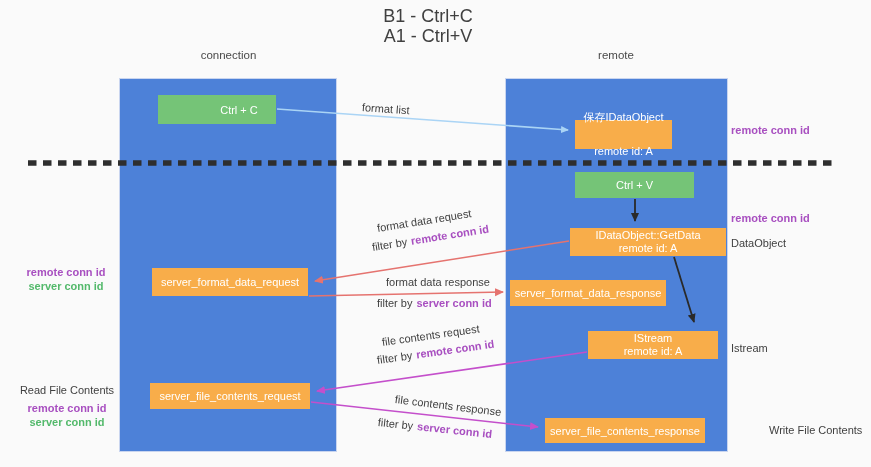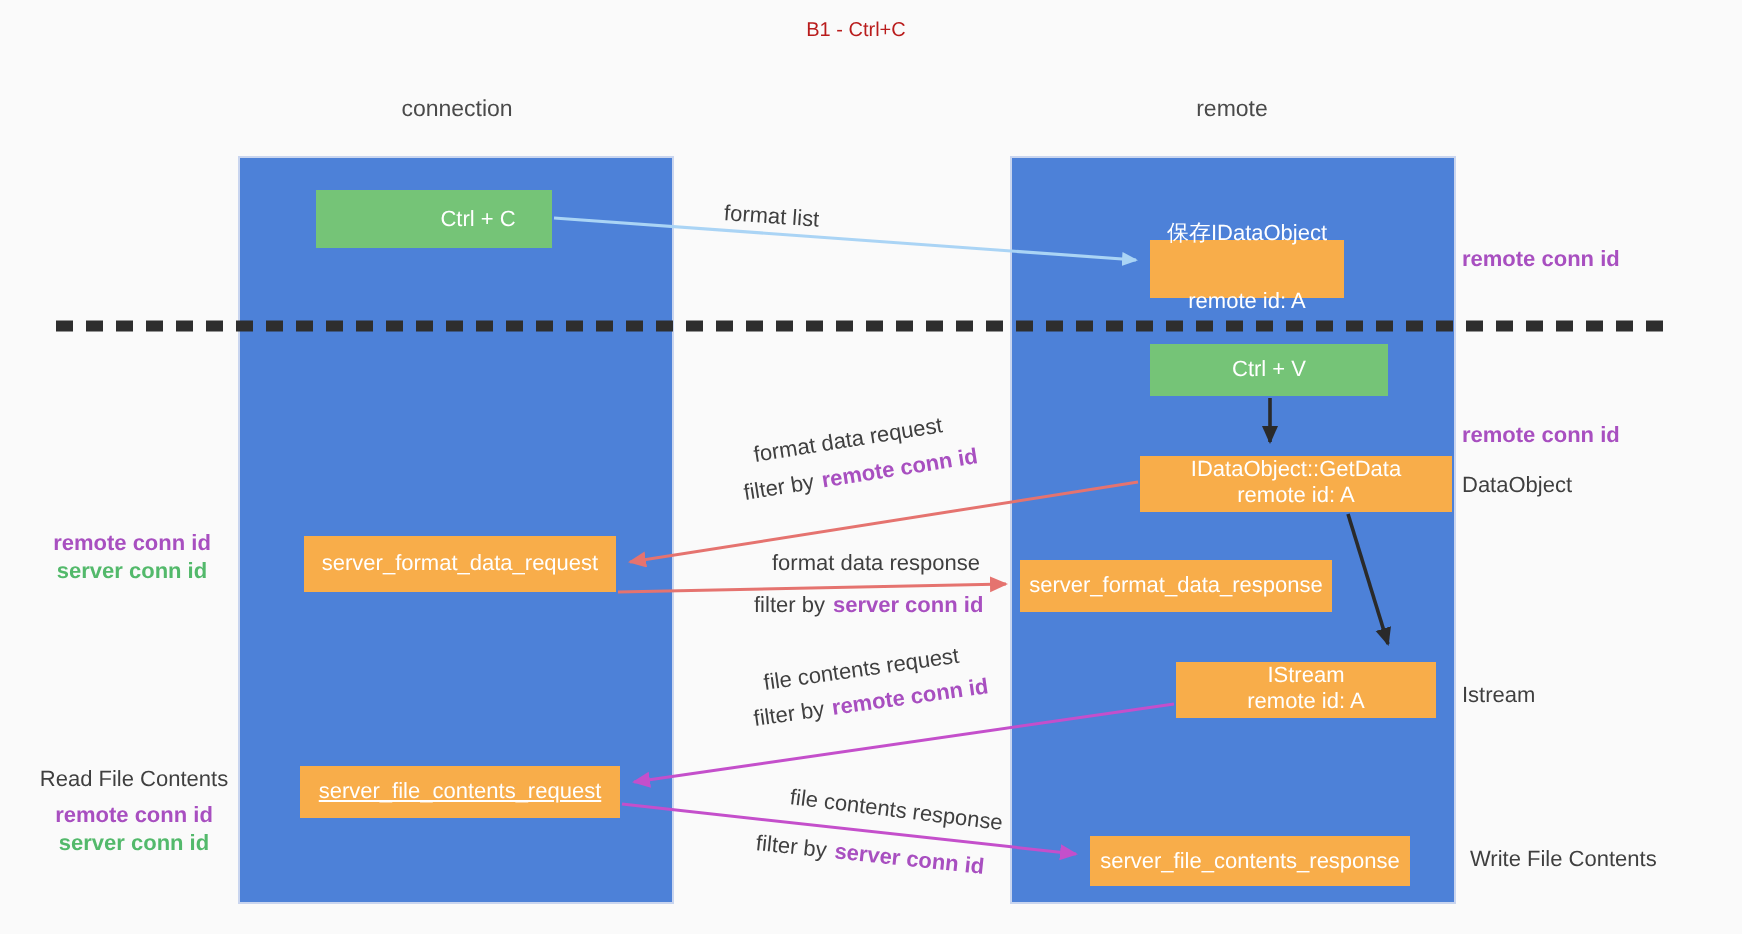--- a/index.html
+++ b/index.html
@@ -1,20 +1,20 @@
 <!DOCTYPE html>
 <html><head>
 <meta charset="utf-8">
 <style>
   html,body { margin:0; padding:0; }
   body { font-family:"Liberation Sans", sans-serif; background:#fafafa; }
   .canvas { position:relative; width:871px; height:467px; background:#fafafa; overflow:hidden; }
 
   .title { position:absolute; left:318px; top:6px; width:220px; text-align:center;
-           font-size:10px; line-height:20px; color:#b91c1c; }
+           font-size:18px; line-height:20px; color:#404040; }
 
   .lane { position:absolute; background:#4d81d8; border:1px solid #c9d5ef; box-sizing:border-box; }
   .lane-header { position:absolute; text-align:center; font-size:11.5px; line-height:14px; color:#4a4a4a; }
 
   .box { position:absolute; display:flex; align-items:center; justify-content:center;
          color:#ffffff; font-size:11px; text-align:center; box-sizing:border-box; }
   .box.green  { background:#75c477; }
   .box.orange { background:#f8ad4a; }
   .two-line { flex-direction:column; line-height:13px; }
 
@@ -30,20 +30,21 @@
 
   svg.overlay { position:absolute; left:0; top:0; pointer-events:none; }
 </style>
 </head>
 <body>
 
 <div class="canvas">
 
   <div class="title">
     <div>B1 - Ctrl+C</div>
+    <div>A1 - Ctrl+V</div>
   </div>
 
   <div class="lane-header" style="left:120px; top:48px; width:217px;">
     <div>connection</div>
   </div>
   <div class="lane-header" style="left:505px; top:48px; width:222px;">
     <div>remote</div>
   </div>
 
   <div class="lane" style="left:119px; top:78px; width:218px; height:374px;"></div>
@@ -106,21 +107,21 @@
 
   <div class="box orange" style="left:510px; top:280px; width:156px; height:26px;">
     <span>server_format_data_response</span>
   </div>
 
   <div class="box orange two-line" style="left:588px; top:331px; width:130px; height:28px;">
     <span>IStream</span>
     <span>remote id: A</span>
   </div>
 
-  <div class="box orange" style="left:150px; top:383px; width:160px; height:26px;text-decoration:underline;">
+  <div class="box orange" style="left:150px; top:383px; width:160px; height:26px;">
     <span>server_file_contents_request</span>
   </div>
 
   <div class="box orange" style="left:545px; top:418px; width:160px; height:25px;">
     <span>server_file_contents_response</span>
   </div>
 
   <div class="lbl" style="left:362px; top:101px; transform:rotate(4deg);">format list</div>
 
   <div class="lbl" style="left:377px; top:222px; transform:rotate(-9deg);">format data request</div>
@@ -151,15 +152,15 @@
   <div class="side center" style="left:16px; top:383px; width:102px;">
     <div class="row t-dark mb4">Read File Contents</div>
     <div class="row t-purple">remote conn id</div>
     <div class="row t-green">server conn id</div>
   </div>
 
   <div class="side t-purple" style="left:731px; top:124px;">remote conn id</div>
   <div class="side t-purple" style="left:731px; top:212px;">remote conn id</div>
   <div class="side t-dark" style="left:731px; top:237px;">DataObject</div>
   <div class="side t-dark" style="left:731px; top:342px;">Istream</div>
-  <div class="side t-dark" style="left:735px; top:424px;">Write File Contents</div>
+  <div class="side t-dark" style="left:769px; top:424px;">Write File Contents</div>
 
 </div>
 
 </body></html>

